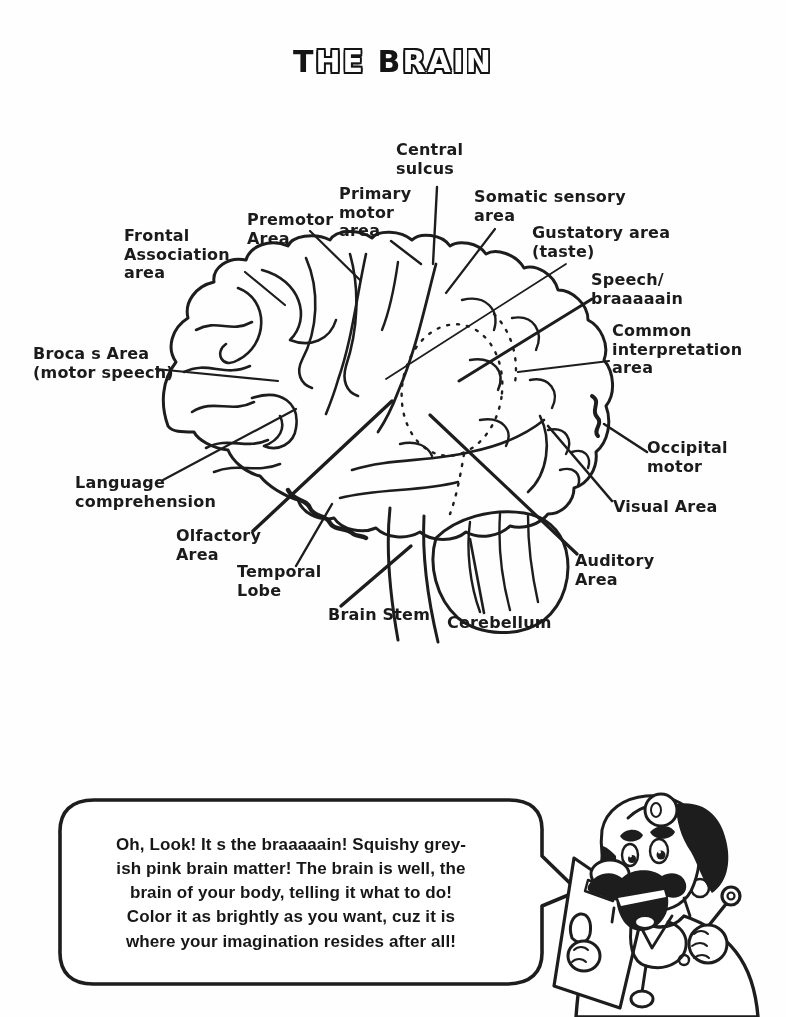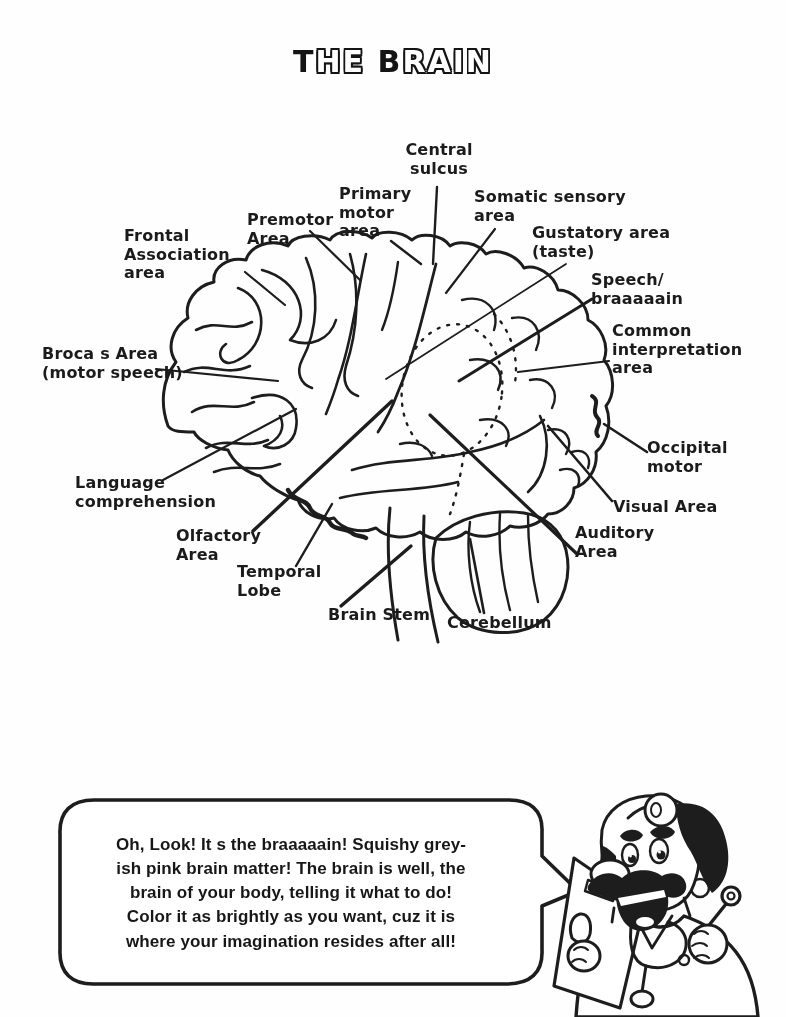--- a/index.html
+++ b/index.html
@@ -13,37 +13,37 @@
   #title{position:absolute;left:0;top:44px;width:100%;text-align:center;
          font-size:30px;font-weight:bold;letter-spacing:2px;white-space:pre;}
   .t-solid{color:#141414;}
   .t-outline{color:#fff;
      text-shadow:-1.7px -1.7px 0 #141414,1.7px -1.7px 0 #141414,-1.7px 1.7px 0 #141414,
                  1.7px 1.7px 0 #141414,-1.7px 0 0 #141414,1.7px 0 0 #141414,
                  0 -1.7px 0 #141414,0 1.7px 0 #141414;}
   
   .lbl{position:absolute;font-size:16px;font-weight:bold;line-height:1.16;
        letter-spacing:.2px;white-space:pre-line;color:#1b1b1b;}
-  #lbl-central{left:396px;top:141px;width:86px;text-align:center;}
+  #lbl-central{left:396px;top:141px;width:86px;text-align:left;}
   #lbl-primary{left:339px;top:185px;}
   #lbl-somatic{left:474px;top:188px;}
   #lbl-premotor{left:247px;top:211px;}
   #lbl-gustatory{left:532px;top:224px;}
   #lbl-frontal{left:124px;top:227px;}
   #lbl-speech{left:591px;top:271px;}
   #lbl-common{left:612px;top:322px;}
-  #lbl-brocas{left:42px;top:345px;}
+  #lbl-brocas{left:33px;top:345px;}
   #lbl-occipital{left:647px;top:439px;}
   #lbl-visual{left:613px;top:498px;}
   #lbl-language{left:75px;top:474px;}
   #lbl-olfactory{left:176px;top:527px;}
   #lbl-temporal{left:237px;top:563px;}
   #lbl-brainstem{left:328px;top:606px;}
   #lbl-cerebellum{left:447px;top:614px;}
-  #lbl-auditory{left:575px;top:524px;}
+  #lbl-auditory{left:575px;top:552px;}
   
   #bubble-text{position:absolute;left:66px;top:833px;width:450px;text-align:center;
        font-family:Liberation Sans, sans-serif;font-size:17px;font-weight:bold;
        line-height:1.42;white-space:pre-line;color:#171717;letter-spacing:.1px;}
 </style>
 </head>
 <body>
 
 <div id="page">
 

